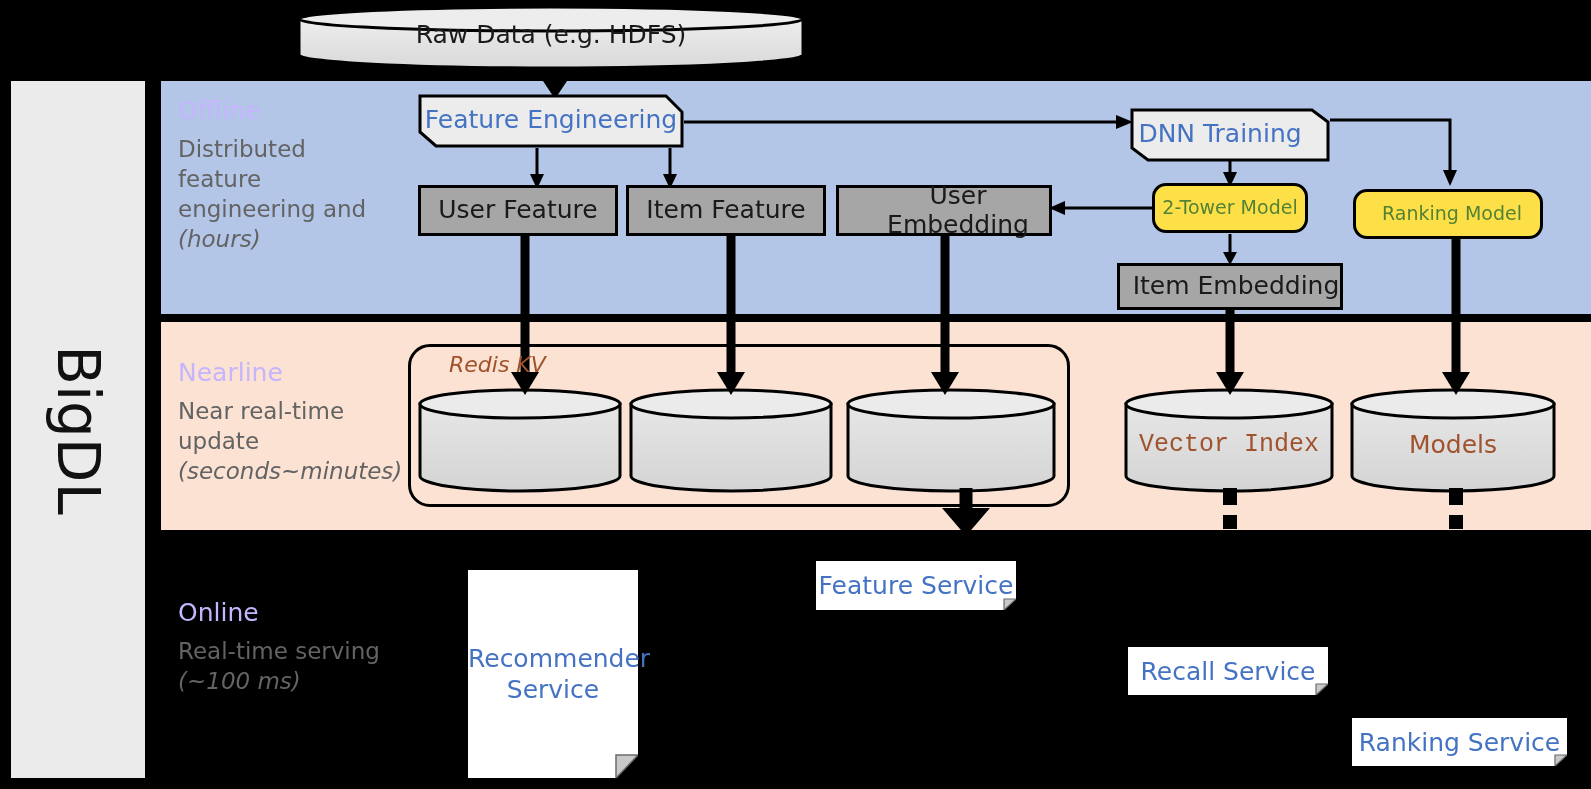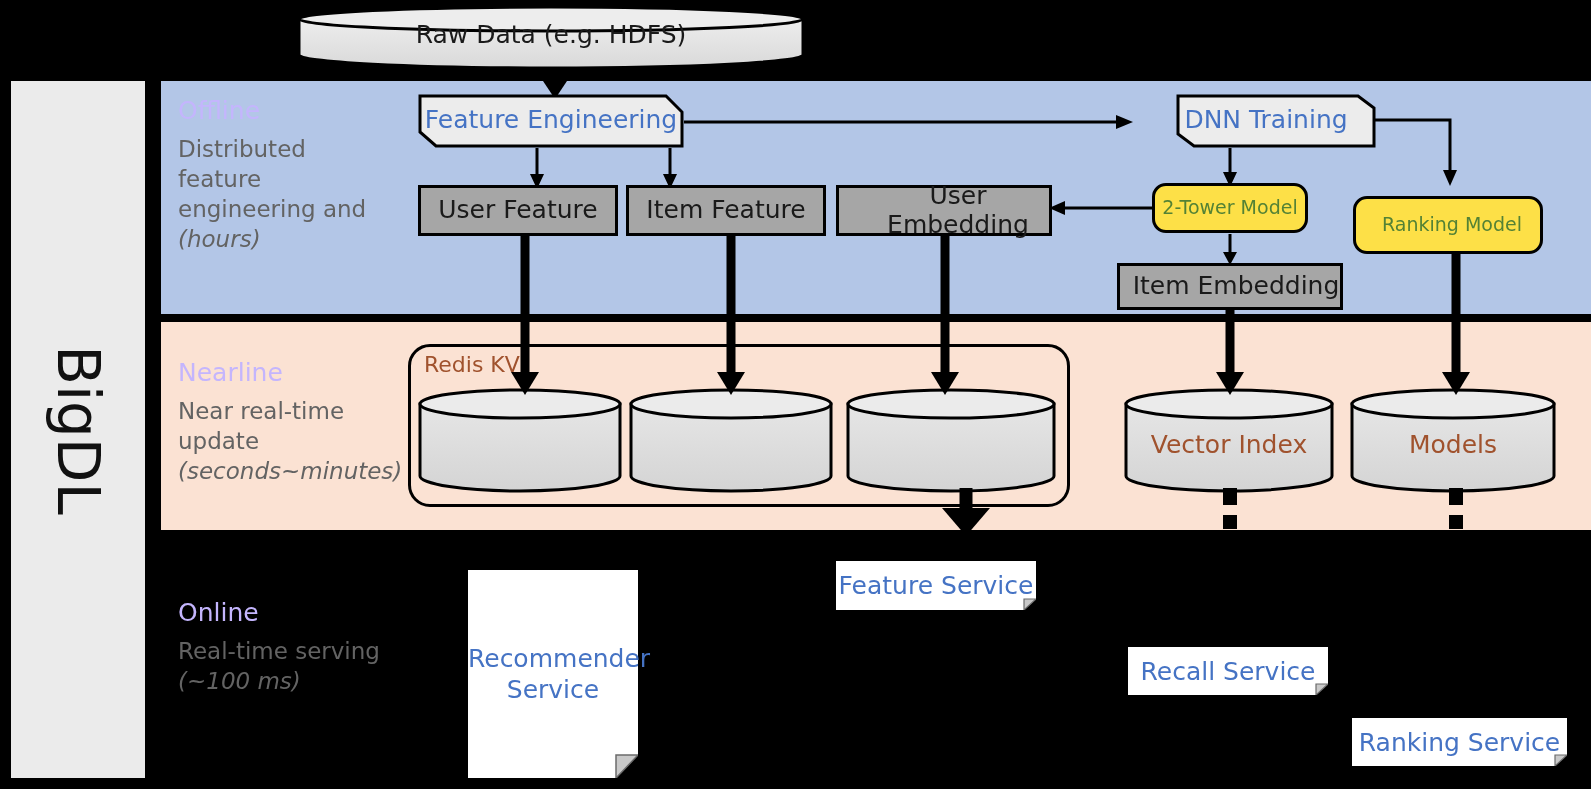--- a/index.html
+++ b/index.html
@@ -111,25 +111,26 @@
   
   #redis-container {
     left: 408px; top: 344px;
     width: 662px; height: 163px;
     border: 3px solid #000;
     border-radius: 22px;
     background: transparent;
     z-index: 3;
   }
   #redis-label {
-    left: 424px; top: 352px;
+    left: 449px; top: 352px;
     font-size: 22px;
     color: #a0522d;
     z-index: 7;
     font-family: "DejaVu Sans", sans-serif;
+    font-style: italic;
   }
 
   
   .cyl { z-index: 5; }
   .cyl svg { display: block; }
   .cyl-label {
     position: absolute; left: 0; right: 0;
     text-align: center;
     font-size: 25px;
     color: #a0522d;
@@ -182,21 +183,21 @@
     <div class="band-sub"><span>Distributed feature engineering and </span><span class="it">(hours)</span></div>
   </div>
 
   <div class="abs node" style="left:418px; top:94px; width:266px; height:54px;">
     <svg class="abs" style="left:0; top:0;" width="266" height="54" viewBox="0 0 266 54">
       <path d="M2,2 L248,2 L264,18 L264,52 L18,52 L2,38 Z" fill="#ececec" stroke="#000" stroke-width="3"></path>
     </svg>
     <span class="abs" style="left:0; right:0; top:12px; color:#4573c4; font-size:25px; font-family:'DejaVu Sans',sans-serif;">Feature Engineering</span>
   </div>
 
-  <div class="abs node" style="left:1130px; top:94px; width:180px; height:54px;margin-left:46px;">
+  <div class="abs node" style="left:1130px; top:108px; width:180px; height:54px;">
     <svg class="abs" style="left:0; top:0;" width="200" height="54" viewBox="0 0 200 54">
       <path d="M2,2 L182,2 L198,14 L198,52 L18,52 L2,40 Z" fill="#ececec" stroke="#000" stroke-width="3"></path>
     </svg>
     <span class="abs" style="left:0; right:0; top:12px; color:#4573c4; font-size:25px; font-family:'DejaVu Sans',sans-serif;">DNN Training</span>
   </div>
 
   <div class="conn" style="left:684px; top:112px;">
     <svg width="450" height="20">
       <line x1="0" y1="10" x2="432" y2="10" stroke="#000" stroke-width="3"></line>
       <polygon points="432,3 449,10 432,17" fill="#000"></polygon>
@@ -252,21 +253,21 @@
     <span>Item Feature</span>
   </div>
   <div class="abs node store" style="left:836px; top:185px; width:216px; height:51px;padding-left:28px;">
     <span>User Embedding</span>
   </div>
 
   <div class="abs node proc green-t" style="left:1152px; top:183px; width:156px; height:50px;">
     <span>2-Tower Model</span>
   </div>
 
-  <div class="abs node proc green-t" style="left:1353px; top:196px; width:190px; height:58px;padding-left:8px;">
+  <div class="abs node proc green-t" style="left:1353px; top:189px; width:190px; height:50px;padding-left:8px;">
     <span>Ranking Model</span>
   </div>
 
   <div class="abs node store" style="left:1117px; top:263px; width:226px; height:47px;padding-left:12px;">
     <span>Item Embedding</span>
   </div>
 
   <div class="conn thickline" style="left:505px; top:236px;">
     <svg width="40" height="160">
       <line x1="20" y1="0" x2="20" y2="140" stroke="#000" stroke-width="9"></line>
@@ -332,21 +333,21 @@
       <ellipse cx="105" cy="16" rx="103" ry="14" fill="#ebebeb" stroke="#000" stroke-width="3"></ellipse>
     </svg>
     <div class="cyl-label" style="top:44px;"></div>
   </div>
 
   <div class="abs cyl" style="left:1124px; top:388px;">
     <svg width="210" height="105" viewBox="0 0 210 105">
       <path d="M2,16 L2,88 A103,15 0 0 0 208,88 L208,16 Z" fill="url(#cg1)" stroke="#000" stroke-width="3"></path>
       <ellipse cx="105" cy="16" rx="103" ry="14" fill="#ebebeb" stroke="#000" stroke-width="3"></ellipse>
     </svg>
-    <div class="cyl-label" style="top:42px;">Vector Index</div>
+    <div class="cyl-label" style="top:42px;font-family:Liberation Mono, monospace;">Vector Index</div>
   </div>
 
   <div class="abs cyl" style="left:1350px; top:388px;">
     <svg width="206" height="105" viewBox="0 0 206 105">
       <path d="M2,16 L2,88 A101,15 0 0 0 204,88 L204,16 Z" fill="url(#cg1)" stroke="#000" stroke-width="3"></path>
       <ellipse cx="103" cy="16" rx="101" ry="14" fill="#ebebeb" stroke="#000" stroke-width="3"></ellipse>
     </svg>
     <div class="cyl-label" style="top:42px;">Models</div>
   </div>
 
@@ -377,21 +378,21 @@
   </div>
 
   <div class="abs" style="left:468px; top:570px; width:170px; height:208px;">
     <svg class="abs" style="left:0; top:0;" width="170" height="208" viewBox="0 0 170 208">
       <path d="M0,0 L170,0 L170,185 L148,208 L0,208 Z" fill="#ffffff"></path>
       <path d="M148,208 L148,185 L170,185 Z" fill="#c9c9c9" stroke="#6b6b6b" stroke-width="1.5"></path>
     </svg>
     <div class="abs" style="left:0; right:0; top:74px; text-align:center; color:#4573c4; font-size:25px; line-height:1.22; font-family:'DejaVu Sans',sans-serif;">Recommender Service</div>
   </div>
 
-  <div class="abs" style="left:836px; top:561px; width:200px; height:36px;">
+  <div class="abs" style="left:816px; top:561px; width:200px; height:36px;">
     <svg class="abs" style="left:0; top:0;" width="200" height="49" viewBox="0 0 200 49">
       <path d="M0,0 L200,0 L200,38 L188,49 L0,49 Z" fill="#ffffff"></path>
       <path d="M188,49 L188,38 L200,38 Z" fill="#c9c9c9" stroke="#6b6b6b" stroke-width="1.2"></path>
     </svg>
     <div class="abs" style="left:0; right:0; top:10px; text-align:center; color:#4573c4; font-size:25px; font-family:'DejaVu Sans',sans-serif;">Feature Service</div>
   </div>
 
   <div class="abs" style="left:1128px; top:647px; width:200px; height:48px;">
     <svg class="abs" style="left:0; top:0;" width="200" height="48" viewBox="0 0 200 48">
       <path d="M0,0 L200,0 L200,37 L188,48 L0,48 Z" fill="#ffffff"></path>

